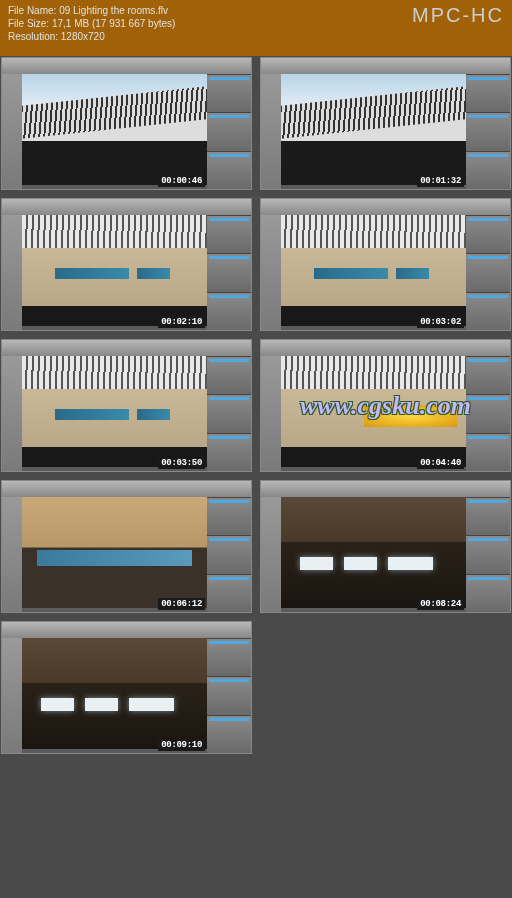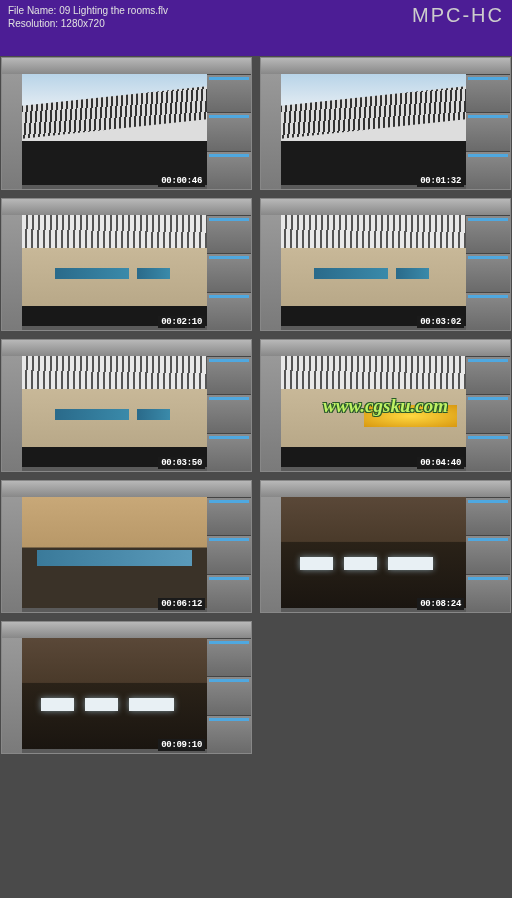--- a/index.html
+++ b/index.html
@@ -5,21 +5,21 @@
   * { margin: 0; padding: 0; box-sizing: border-box; }
   body {
     width: 512px;
     height: 898px;
     background: #4a4a4a;
     font-family: Arial, sans-serif;
     position: relative;
     overflow: hidden;
   }
   .header {
-    background: #4c1d95;
+    background: #a16207;
     color: #e0e0e0;
     padding: 4px 8px;
     font-size: 10px;
     display: flex;
     justify-content: space-between;
     align-items: flex-start;
     height: 56px;
   }
   .file-info { line-height: 1.3; }
   .app-title {
@@ -168,36 +168,37 @@
     box-shadow: 0 0 6px rgba(180,220,240,0.6);
   }
   .lw1 { left: 10%; }
   .lw2 { left: 34%; }
   .lw3 { left: 58%; width: 24%; }
   .watermark {
     position: absolute;
     top: 50%;
     left: 50%;
     transform: translate(-50%, -50%);
-    font-size: 19px;
+    font-size: 26px;
     font-weight: bold;
-    color: #bef264;
+    color: #c4b5fd;
     text-shadow: 1px 1px 0 #2a5a2a, -1px -1px 0 #2a5a2a, 1px -1px 0 #2a5a2a, -1px 1px 0 #2a5a2a;
     font-family: 'Times New Roman', serif;
     font-style: italic;
     z-index: 10;
     white-space: nowrap;
   }
 </style>
 </head>
 <body>
 
 <div class="header">
   <div class="file-info">
     <div><span>File Name:</span> <span>09 Lighting the rooms.flv</span></div>
+    <div><span>File Size:</span> <span>17,1 MB (17 931 667 bytes)</span></div>
     <div><span>Resolution:</span> <span>1280x720</span></div>
   </div>
   <div class="app-title">MPC-HC</div>
 </div>
 
 <div class="grid">
   <div class="thumb">
     <div class="menubar"></div>
     <div class="toolbar-left"></div>
     <div class="panels-right">

